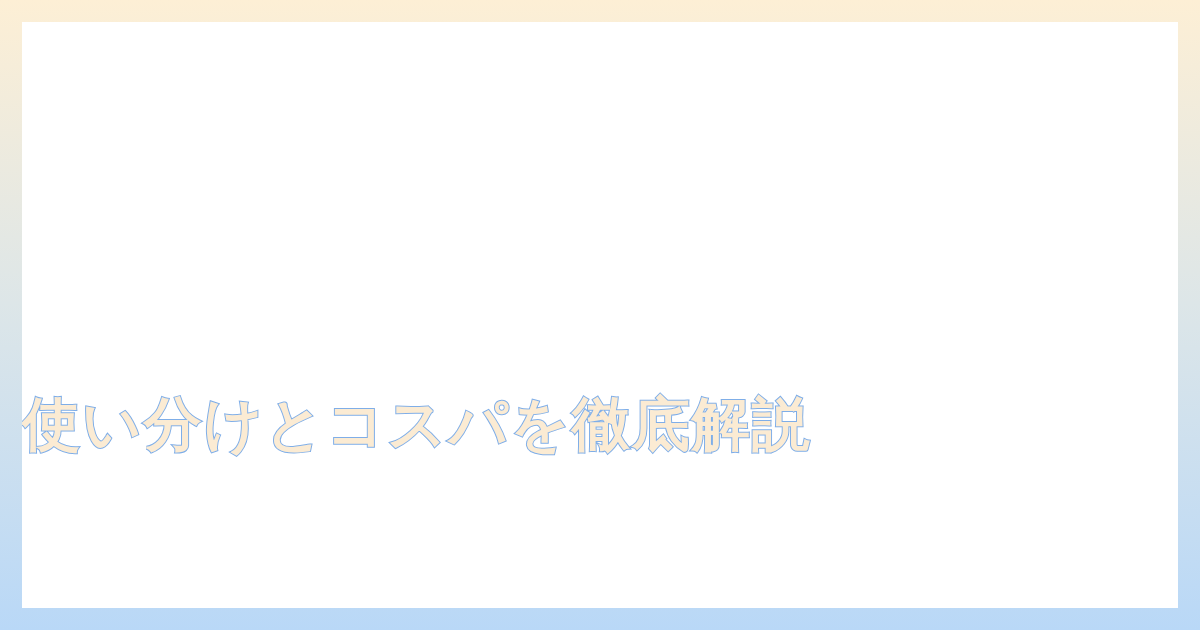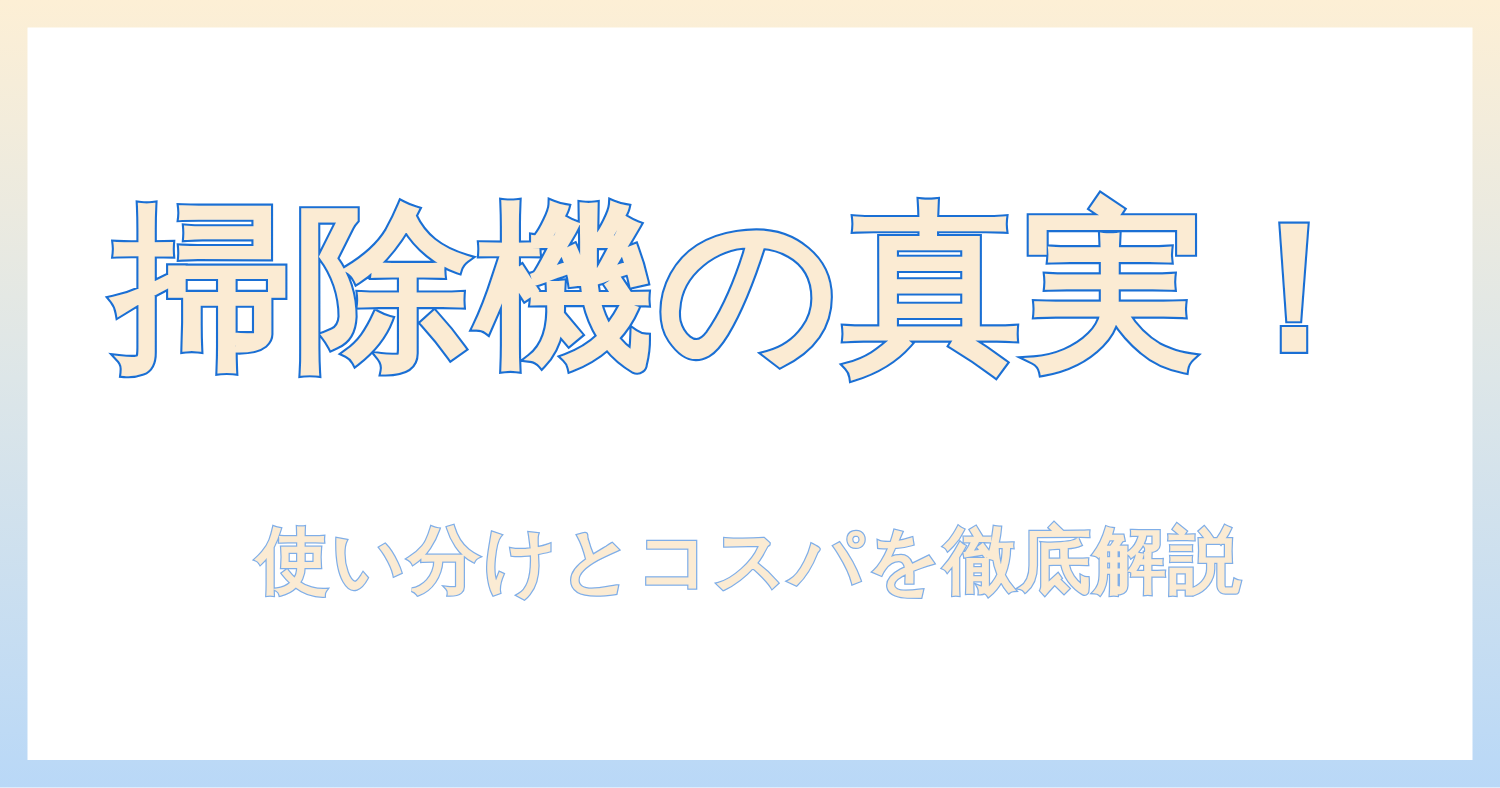--- a/index.html
+++ b/index.html
@@ -69,23 +69,22 @@
     paint-order: stroke fill;
     text-rendering: geometricPrecision;
   }
 
   
   .subhead-wrap {
     position: absolute;
     left: 0;
     right: 0;
     top: 368px;
-    text-align: center;
+    text-align: left;
     line-height: 1;
-    margin-top: 24px;
   }
 
   .subhead {
     display: inline-block;
     margin: 0;
     font-family: "DejaVu Sans", "Liberation Sans", sans-serif;
     font-size: 60px;
     font-weight: 700;
     line-height: 1.2;
     letter-spacing: 0.035em;
@@ -97,22 +96,19 @@
     text-rendering: geometricPrecision;
   }
 </style>
 </head>
 <body>
 
 <div class="poster" id="poster" style="--frame-top: #FDEFD5; --frame-mid: #DDE6E8; --frame-bot: #B9D8F7; --card-bg: #FFFFFF; --ink-fill: #FBEBD3; --ink-stroke: #1A6FD4; --sub-stroke: #7FAEE8;">
 
   <div class="card" id="card">
 
-    <div class="headline-wrap">
-      <h1 class="headline" id="headline" style="font-size: 143px;">掃除機の真実！</h1>
-    </div>
 
     <div class="subhead-wrap">
       <p class="subhead" id="subhead" style="font-size: 58px;">使い分けとコスパを徹底解説</p>
     </div>
 
   </div>
 </div>
 
 </body></html>

